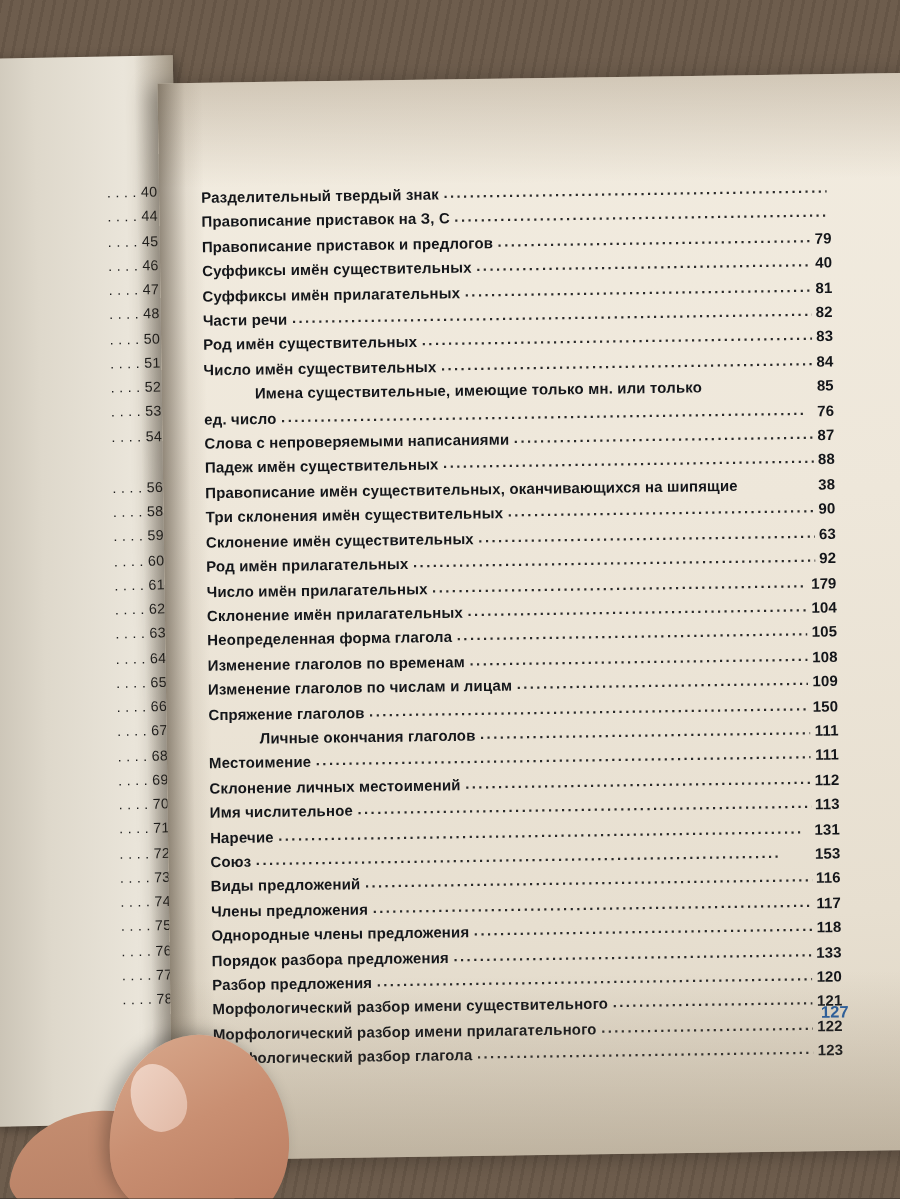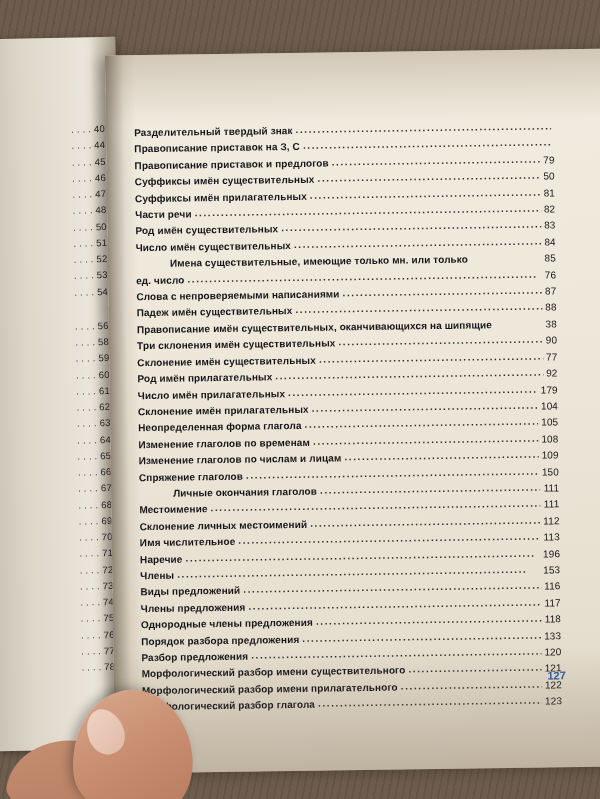--- a/index.html
+++ b/index.html
@@ -107,21 +107,21 @@
   .toc-row .leader {
     flex: 1 1 auto;
     margin: 0 3px;
     overflow: hidden;
     font-weight: 700;
     letter-spacing: 1.6px;
     color: #2a2a2a;
     position: relative;
     bottom: 1px;
   }
-  .toc-row .page { flex: 0 0 auto; font-weight: 400; }
+  .toc-row .page { flex: 0 0 auto; font-weight: 700; }
   .toc-row.indent { padding-left: 34px; }
   .toc-row.cont .label { font-weight: 700; }
   .toc-row.noleader .leader { letter-spacing: 0; }
 
   .folio {
     position: absolute;
     right: 58px;
     bottom: 86px;
     font-size: 11px;
     color: #2a5f9e;
@@ -223,21 +223,21 @@
           <span class="page"></span>
         </div>
         <div class="toc-row">
           <span class="label">Правописание приставок и предлогов</span>
           <span class="leader">................................................................................</span>
           <span class="page">79</span>
         </div>
         <div class="toc-row">
           <span class="label">Суффиксы имён существительных</span>
           <span class="leader">................................................................................</span>
-          <span class="page">50</span>
+          <span class="page">40</span>
         </div>
         <div class="toc-row">
           <span class="label">Суффиксы имён прилагательных</span>
           <span class="leader">................................................................................</span>
           <span class="page">81</span>
         </div>
         <div class="toc-row">
           <span class="label">Части речи</span>
           <span class="leader">................................................................................</span>
           <span class="page">82</span>
@@ -278,21 +278,21 @@
           <span class="page">38</span>
         </div>
         <div class="toc-row">
           <span class="label">Три склонения имён существительных</span>
           <span class="leader">................................................................................</span>
           <span class="page">90</span>
         </div>
         <div class="toc-row">
           <span class="label">Склонение имён существительных</span>
           <span class="leader">................................................................................</span>
-          <span class="page">77</span>
+          <span class="page">63</span>
         </div>
         <div class="toc-row">
           <span class="label">Род имён прилагательных</span>
           <span class="leader">................................................................................</span>
           <span class="page">92</span>
         </div>
         <div class="toc-row">
           <span class="label">Число имён прилагательных</span>
           <span class="leader">................................................................................</span>
           <span class="page">179</span>
@@ -338,24 +338,24 @@
           <span class="page">112</span>
         </div>
         <div class="toc-row">
           <span class="label">Имя числительное</span>
           <span class="leader">................................................................................</span>
           <span class="page">113</span>
         </div>
         <div class="toc-row">
           <span class="label">Наречие</span>
           <span class="leader">................................................................................</span>
-          <span class="page">196</span>
-        </div>
-        <div class="toc-row">
-          <span class="label">Члены</span>
+          <span class="page">131</span>
+        </div>
+        <div class="toc-row">
+          <span class="label">Союз</span>
           <span class="leader">................................................................................</span>
           <span class="page">153</span>
         </div>
         <div class="toc-row">
           <span class="label">Виды предложений</span>
           <span class="leader">................................................................................</span>
           <span class="page">116</span>
         </div>
         <div class="toc-row">
           <span class="label">Члены предложения</span>

